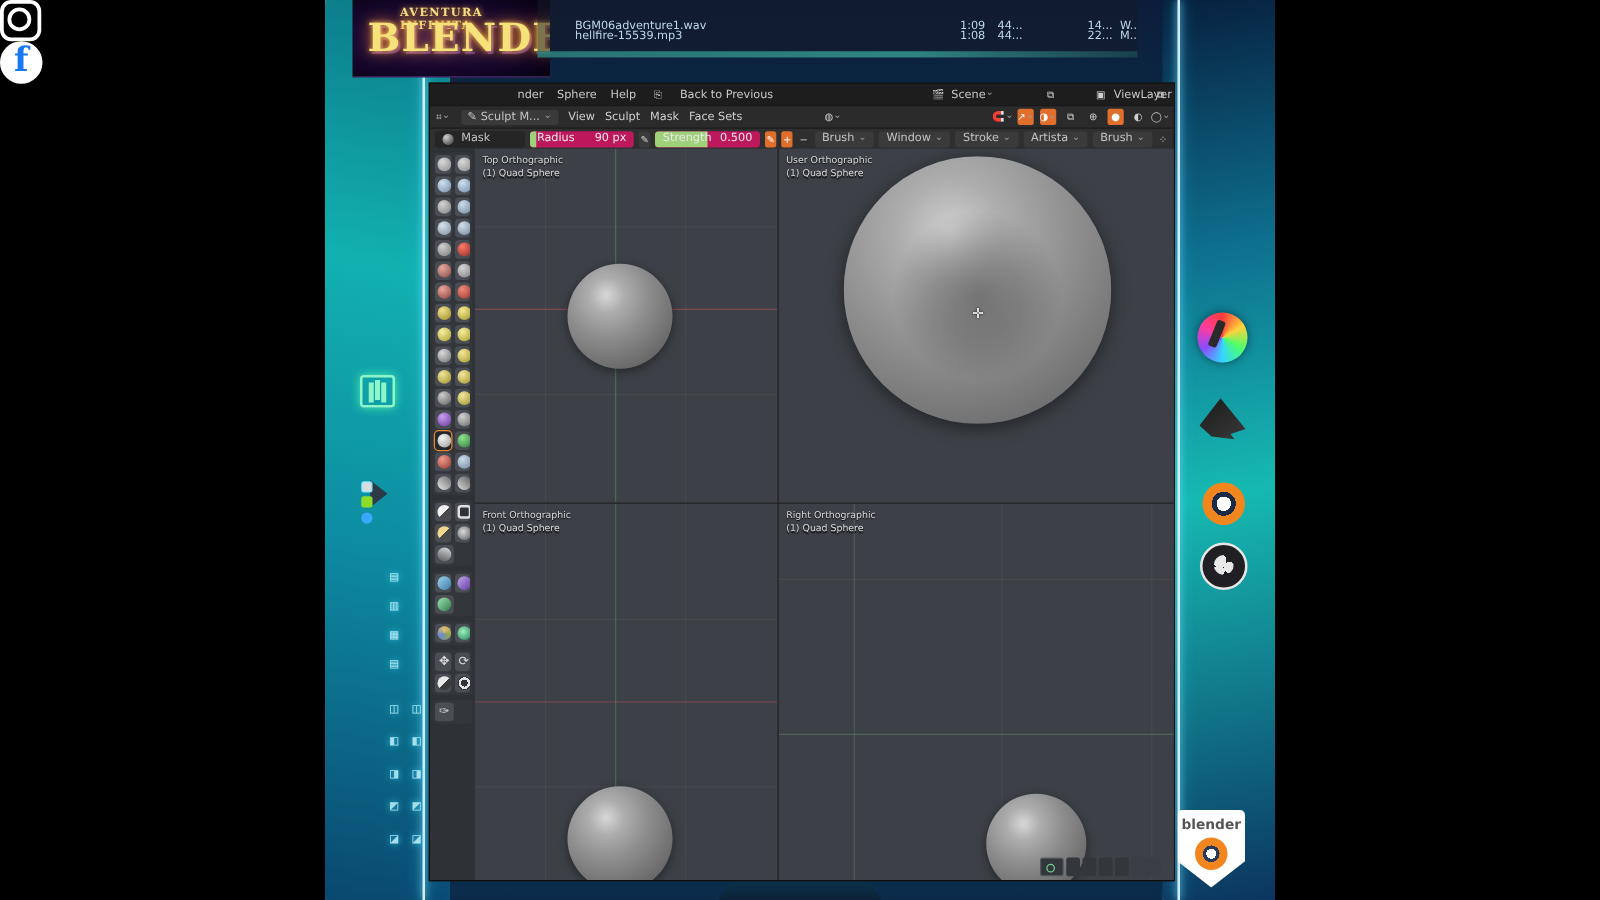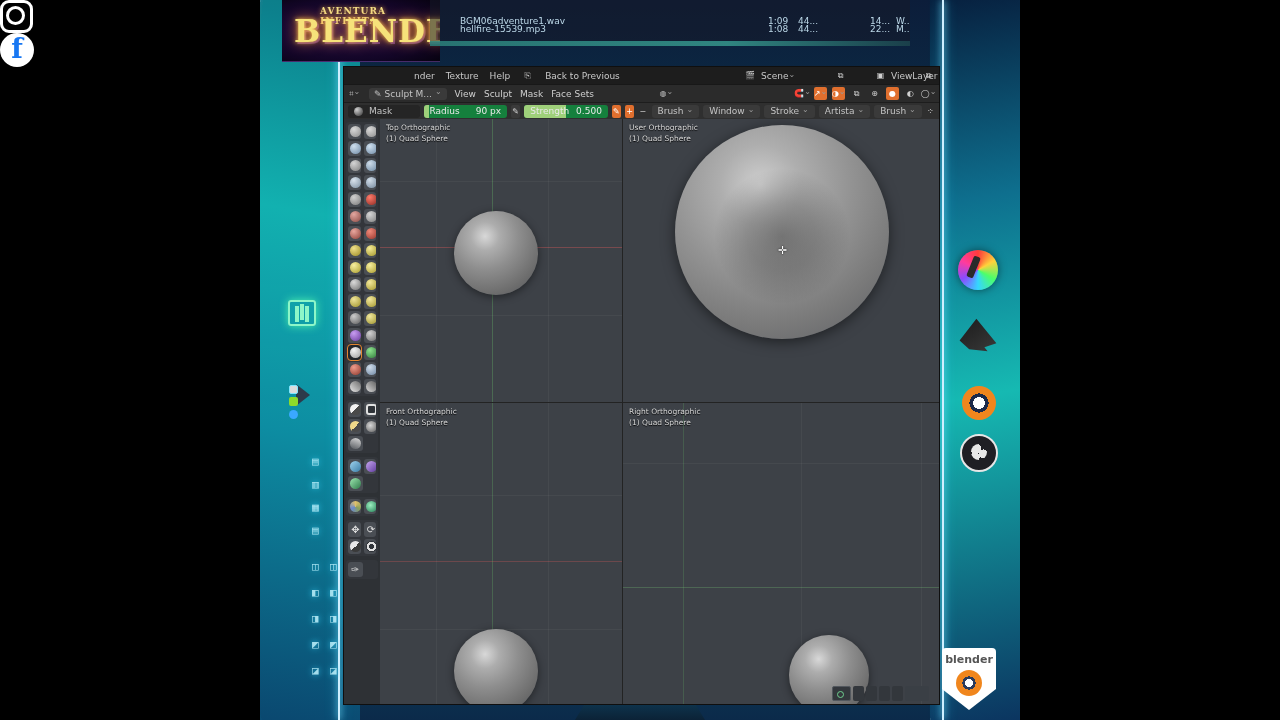--- a/index.html
+++ b/index.html
@@ -119,21 +119,21 @@
   }
   .brushsel {
     display: flex; align-items: center; gap: 6px; background: #252525;
     border-radius: 3px; height: 13px; padding: 0 6px; width: 96px;
   }
   .brushsel .sphere {
     width: 9px; height: 9px; border-radius: 50%;
     background: radial-gradient(circle at 32% 30%, #cfcfcf, #6f6f6f 60%, #3a3a3a);
   }
   .slider {
-    position: relative; height: 13px; border-radius: 3px; background: #15803d;
+    position: relative; height: 13px; border-radius: 3px; background: #be185d;
     display: flex; align-items: center; justify-content: space-between;
     padding: 0 6px; font-size: 9px; color: #e8e8e8; overflow: hidden;
   }
   .slider .fill {
     position: absolute; left: 0; top: 0; bottom: 0; background: #9fd07a;
   }
   .slider span { position: relative; z-index: 2; }
   .slider.strength .fill { background: #9fd07a; }
   .dropbtn {
     height: 13px; background: #3a3a3a; border-radius: 3px;
@@ -331,21 +331,21 @@
       <span class="cell" style="left:440px">22...</span>
       <span class="cell" style="left:466px">M...</span>
     </div>
   </div>
   <div id="player-progress"></div>
 
   <div id="blender">
 
     <div id="bl-topbar">
       <span class="mi">nder</span>
-      <span class="mi">Texture</span>
+      <span class="mi">Sphere</span>
       <span class="mi">Help</span>
       <span class="icon-btn flat">⎘</span>
       <span class="mi">Back to Previous</span>
 
       <span style="position:absolute;left:400px;display:flex;align-items:center;gap:4px">
         <span class="icon-btn flat">🎬</span>
         <span class="mi chev">Scene</span>
       </span>
       <span style="position:absolute;left:490px;display:flex;align-items:center;gap:4px">
         <span class="icon-btn flat">⧉</span>

